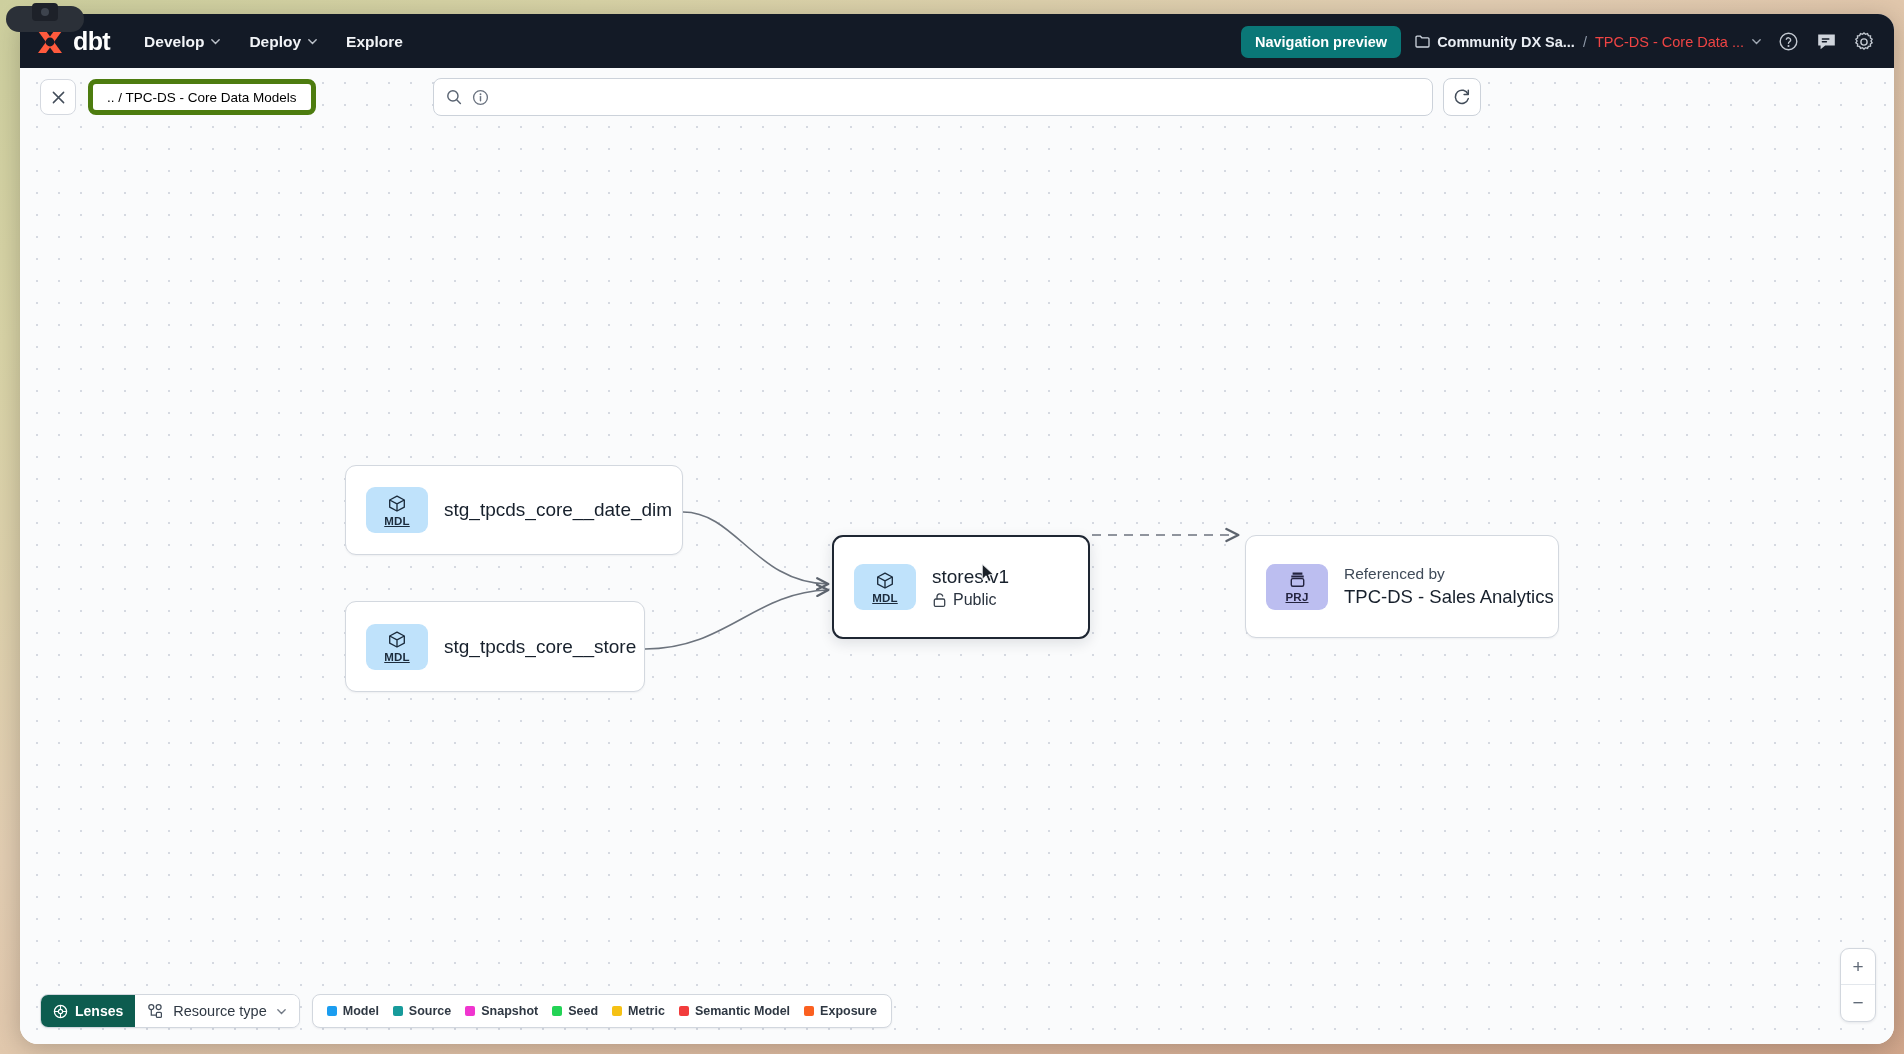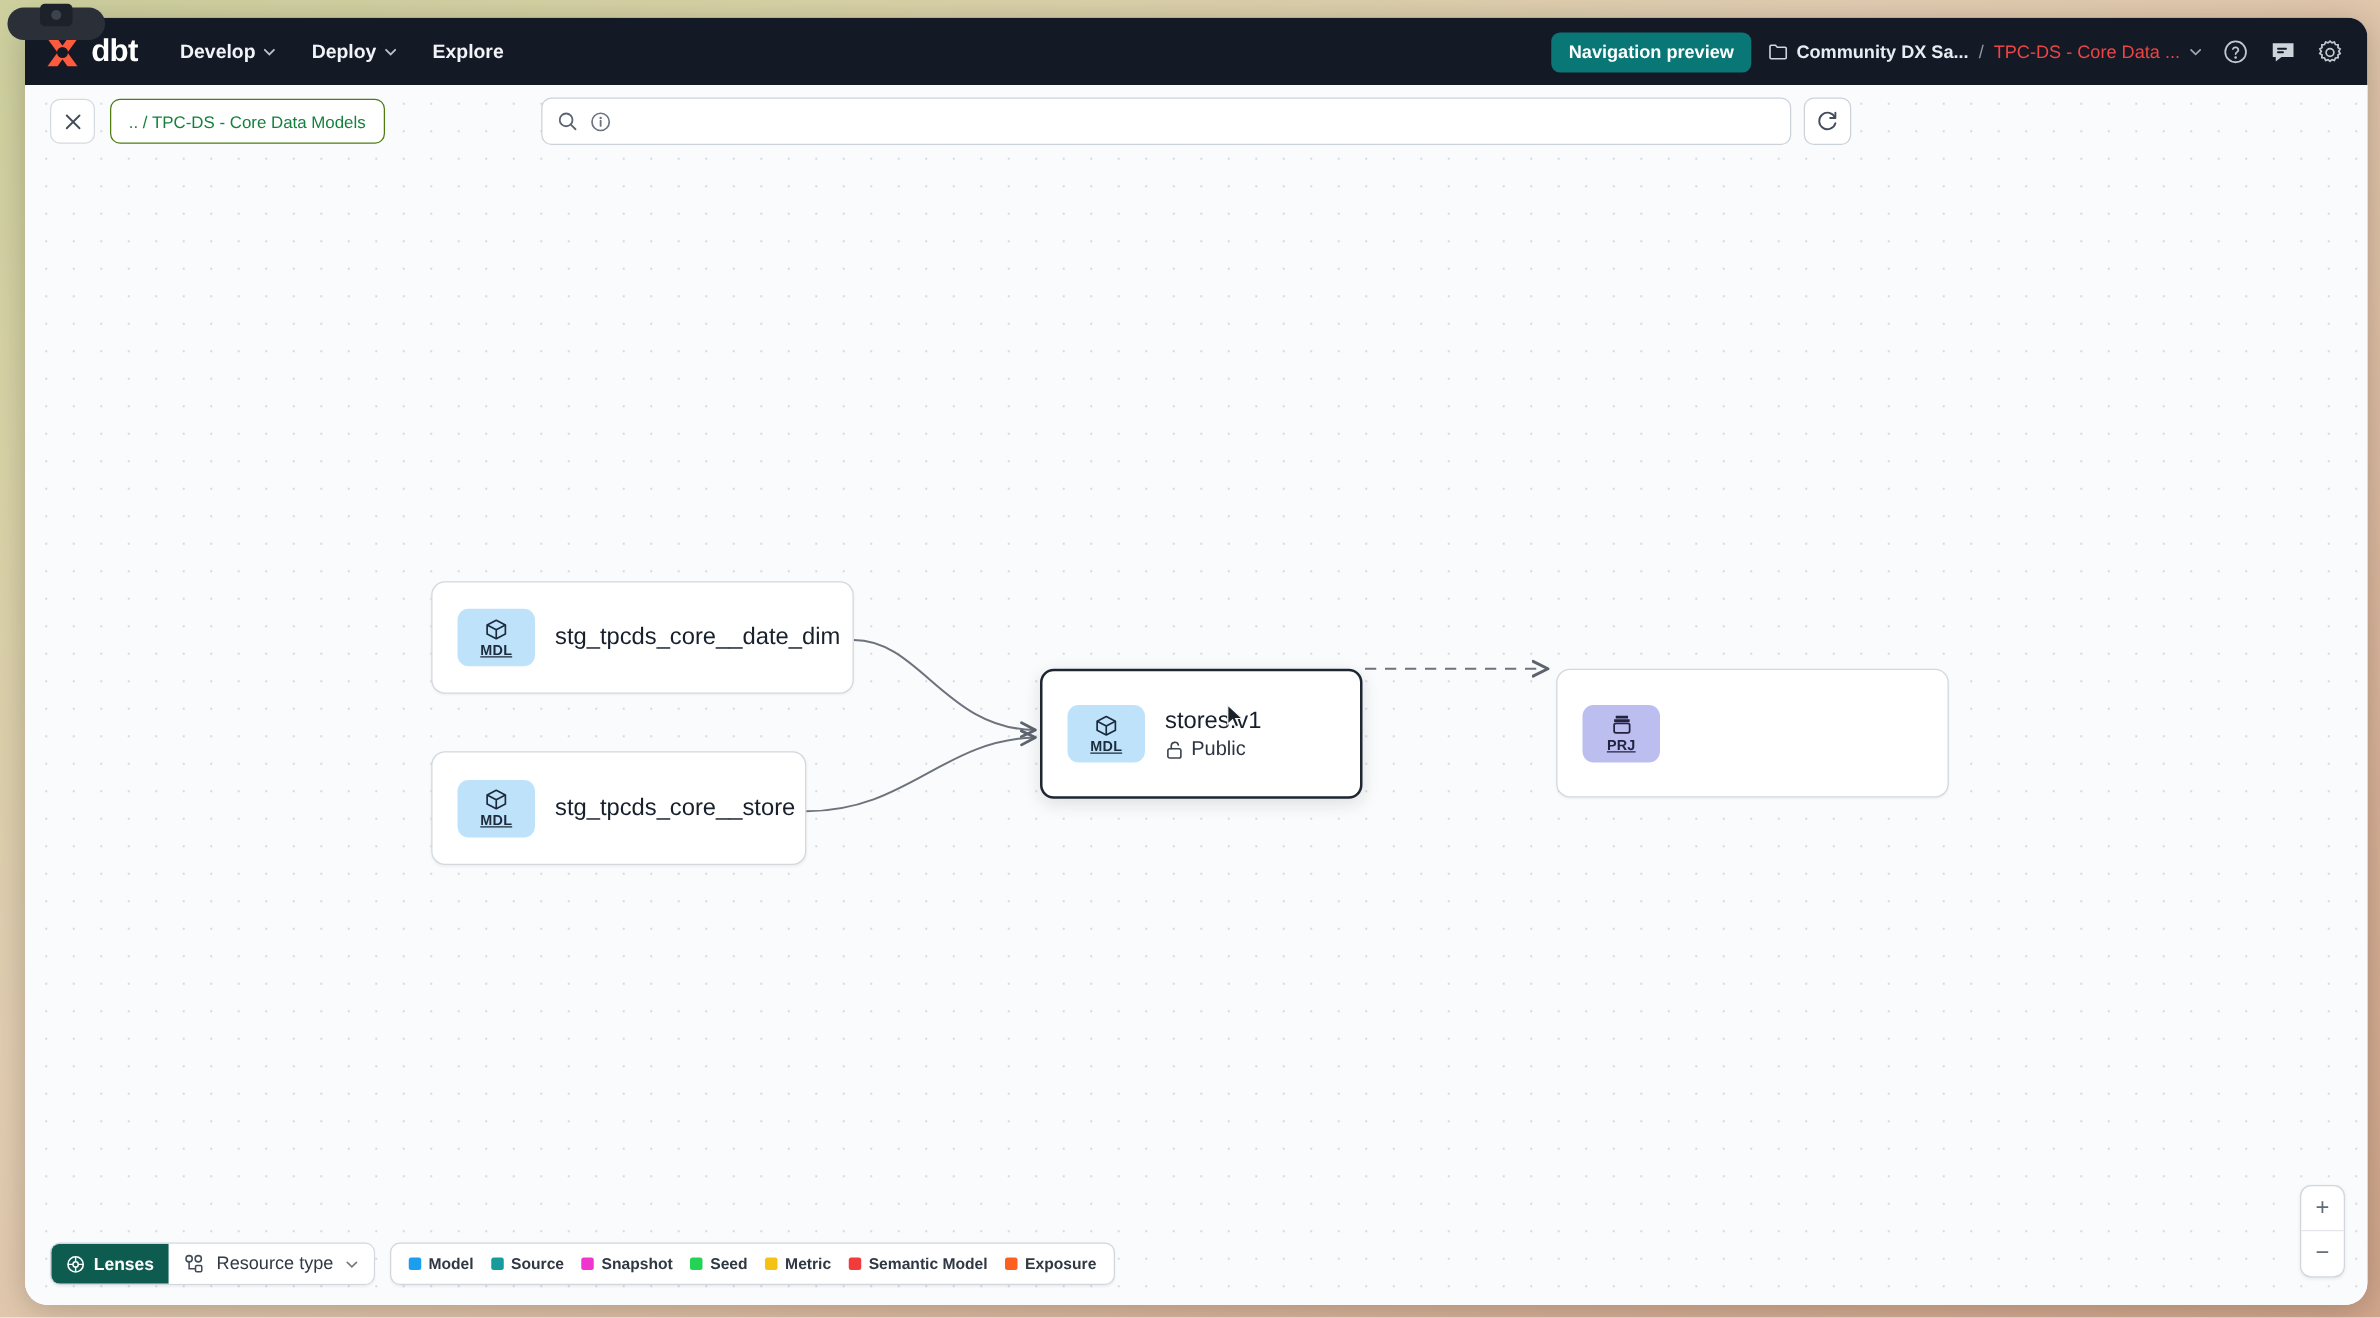--- a/index.html
+++ b/index.html
@@ -85,22 +85,22 @@
   .close-btn {
     width: 36px; height: 36px;
     border: 1px solid #d5d9e0; border-radius: 8px;
     background: #fff; display:flex; align-items:center; justify-content:center;
     cursor: pointer; flex: 0 0 auto;
   }
   .path-pill {
     margin-left: 12px;
     height: 36px; display:flex; align-items:center;
     padding: 0 14px;
-    border: 1px solid #4d7c0f; border-radius: 8px;
-    background:#fff; font-size: 13.5px; color:#15803d; font-weight:500;
+    border: 5px solid #4d7c0f; border-radius: 8px;
+    background:#fff; font-size: 13.5px; color:#000000; font-weight:500;
     cursor:pointer; white-space: nowrap;
   }
   .search-wrap {
     position:absolute; left: 50%; transform: translateX(-50%);
     display:flex; align-items:center; gap:10px;
   }
   .search-box {
     width: 1000px; height: 38px;
     border: 1px solid #ccd2da; border-radius: 8px;
     background: #fff;
@@ -371,20 +371,24 @@
     </div>
 
     <div class="node" style="left:1225px; top:467px; width:314px; height:103px;">
       <div class="badge prj">
         <svg width="21" height="20" viewBox="0 0 21 20">
           <path d="M4.3 5.4 h12.4 v2.1 H4.3 Z M5.6 2.6 h9.8 v2.1 H5.6 Z" fill="#23233f"></path>
           <rect x="4.3" y="8.6" width="12.4" height="7.6" rx="1.5" fill="none" stroke="#23233f" stroke-width="1.4"></rect>
         </svg>
         <span class="badge-text">PRJ</span>
       </div>
+      <div class="node-body">
+        <span class="node-kicker">Referenced by</span>
+        <span class="node-name-2">TPC-DS - Sales Analytics</span>
+      </div>
     </div>
 
     <svg class="cursor" style="left:961px; top:495px;" width="16" height="22" viewBox="0 0 16 22">
       <path d="M1.2 1 L1.2 16.4 L5.1 12.8 L7.6 18.6 L10.1 17.5 L7.6 11.9 L12.6 11.6 Z" fill="#1b2128" stroke="#f4f6f8" stroke-width="1"></path>
     </svg>
 
     <div class="bottombar">
       <div class="lens-group">
         <div class="lens-btn">
           <svg width="15" height="15" viewBox="0 0 15 15">

